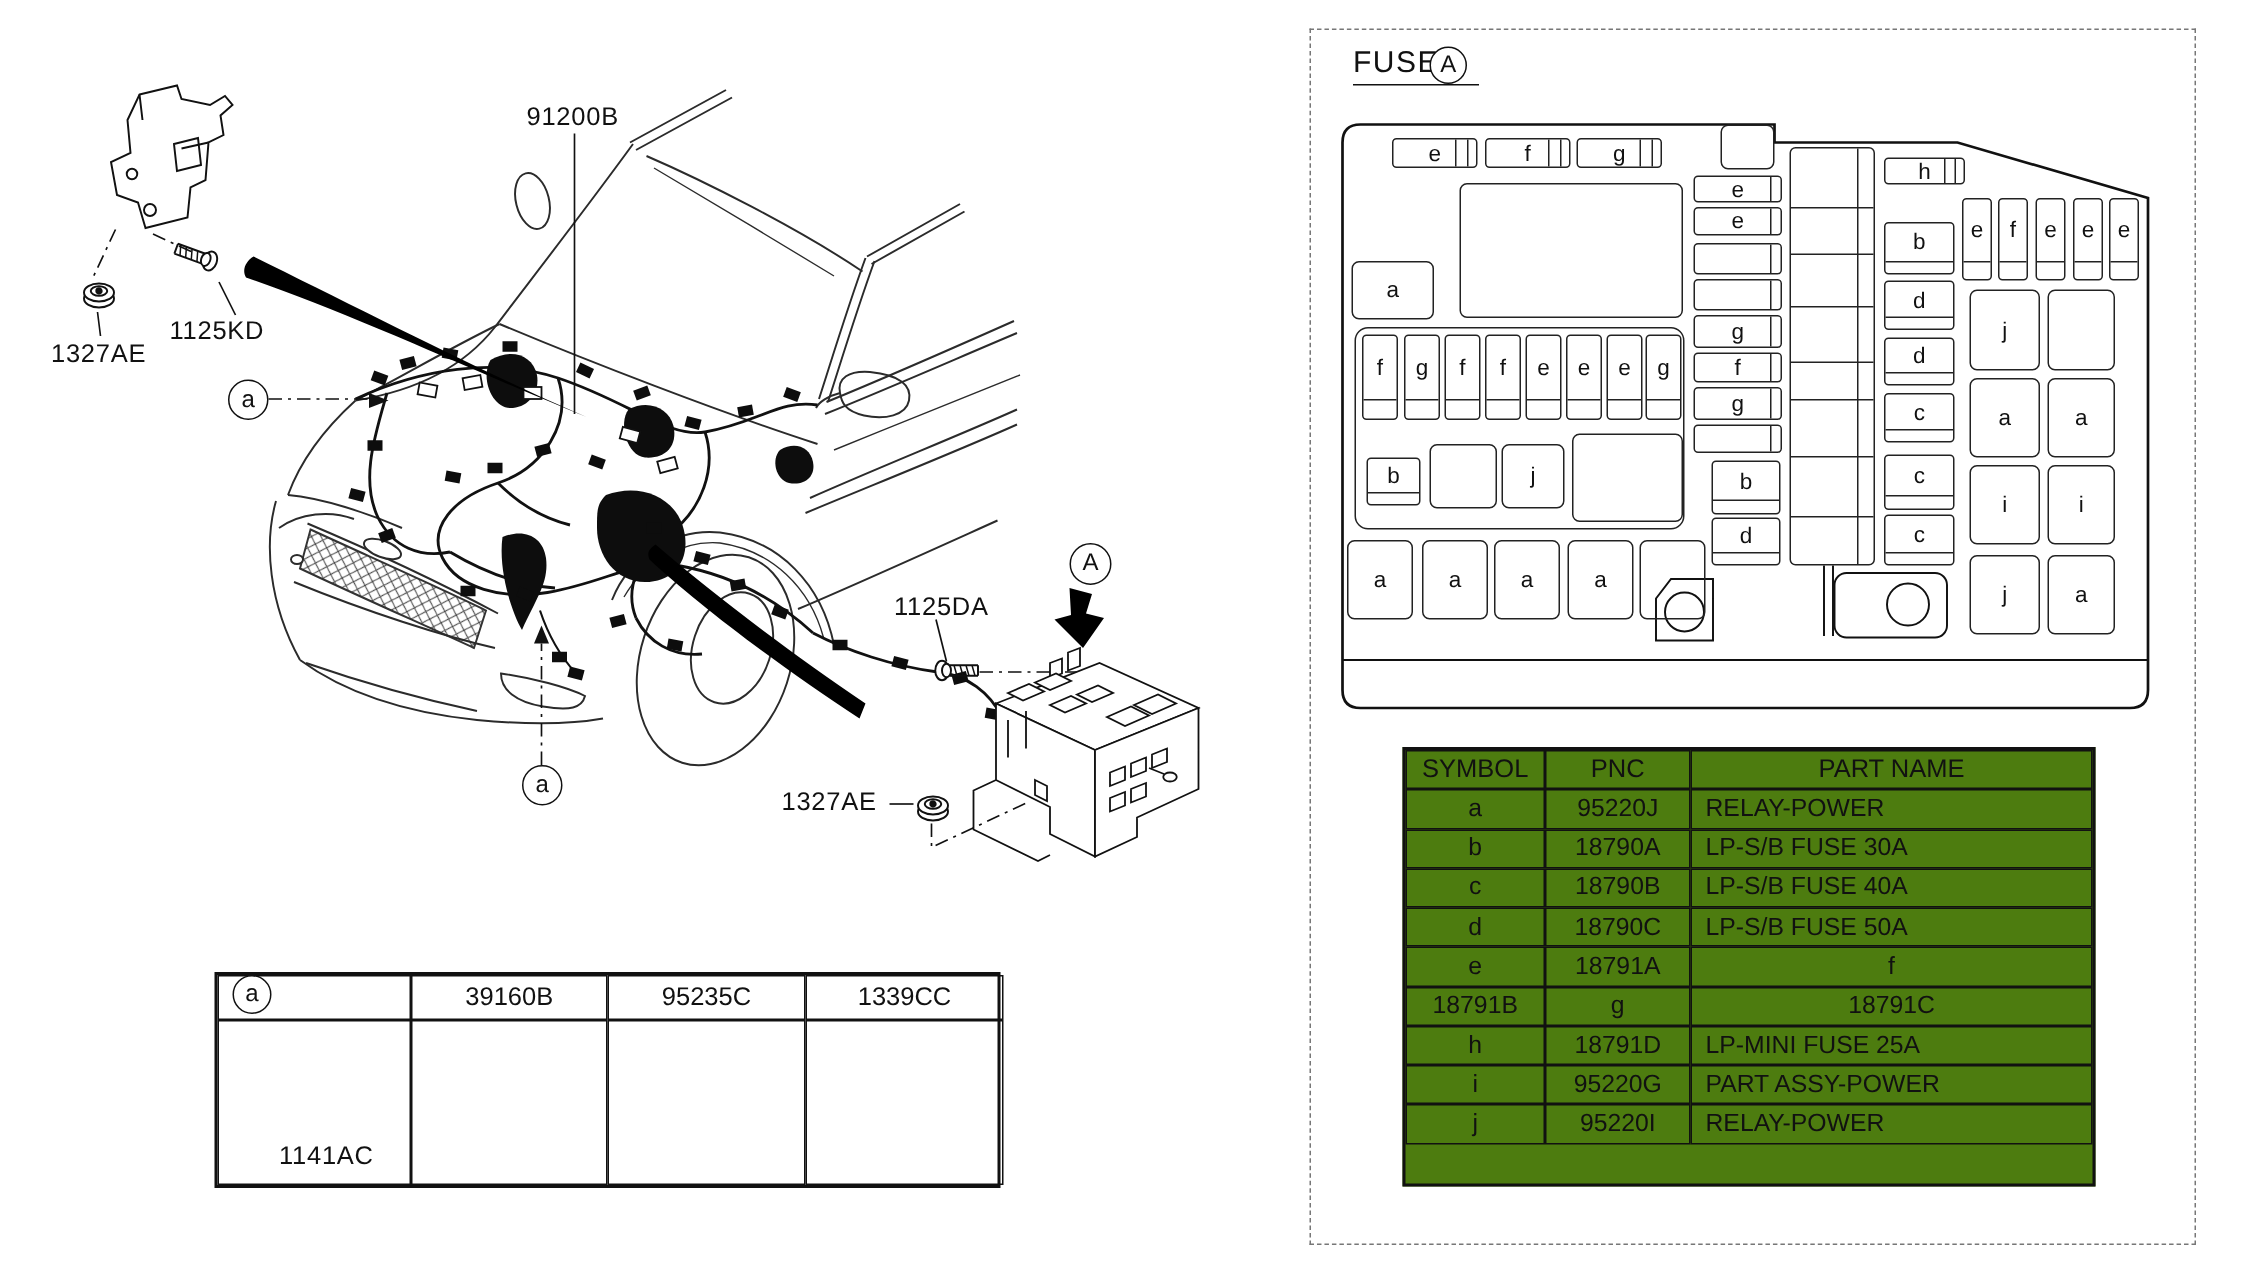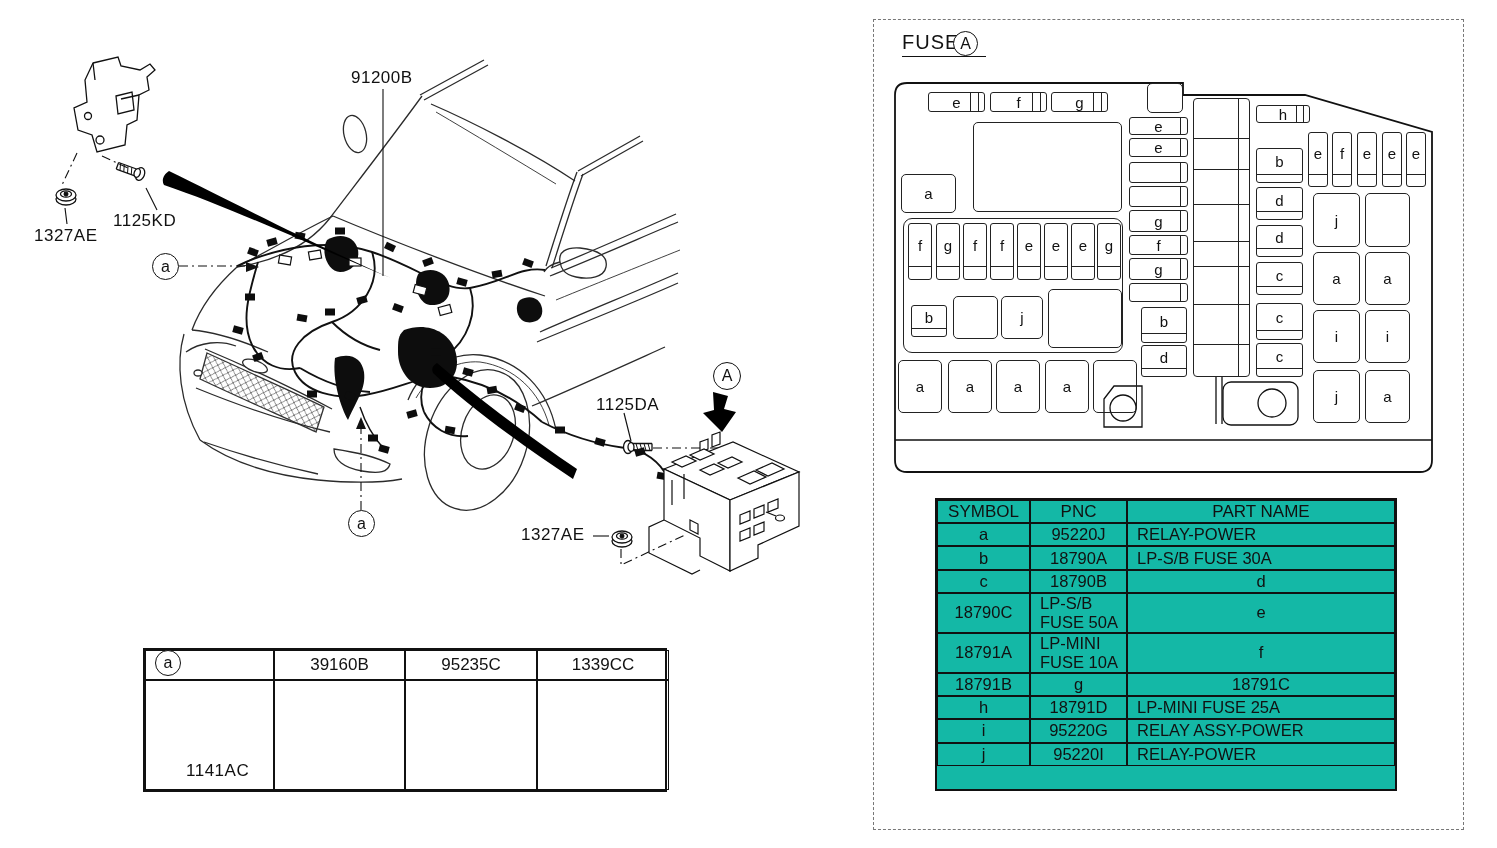--- a/index.html
+++ b/index.html
@@ -17,21 +17,21 @@
   .cell{position:absolute;border:1.5px solid #222;border-radius:3px;box-sizing:border-box;
         display:flex;align-items:center;justify-content:center;font-size:15px;background:transparent;}
   .cell.group{border-radius:9px;}
   .cell.plain{border-radius:5px;}
   .vl{position:absolute;top:0;bottom:0;width:0;border-left:1.3px solid #222;}
   .hl{position:absolute;left:0;right:0;height:0;border-top:1.3px solid #222;}
   .strip{position:absolute;border:1.5px solid #222;border-radius:4px;box-sizing:border-box;}
   
   #symtable{position:absolute;left:935px;top:498px;width:462px;height:293px;z-index:6;
             display:grid;grid-template-columns:93px 97px 1fr;grid-template-rows:repeat(11,1fr);
-            border:2px solid #111;box-sizing:border-box;background:#14b8a6;}
+            border:2px solid #111;box-sizing:border-box;background:#4d7c0f;}
   #symtable div{border:1px solid #111;display:flex;align-items:center;justify-content:center;
                 font-size:16.5px;box-sizing:border-box;}
   #symtable div.pn{justify-content:flex-start;padding-left:9px;}
   #symtable div.hd{font-size:17px;}
   
   #partstable{position:absolute;left:143px;top:648px;width:524px;height:144px;z-index:4;
               display:grid;grid-template-columns:129px 131px 132px 132px;grid-template-rows:30px 1fr;
               border:2px solid #111;box-sizing:border-box;background:#fff;}
   #partstable div{border:1px solid #111;display:flex;align-items:center;justify-content:center;
                   font-size:17px;box-sizing:border-box;}
@@ -250,36 +250,36 @@
       <div class="hd">PNC</div>
       <div class="hd">PART NAME</div>
       <div>a</div>
       <div>95220J</div>
       <div class="pn">RELAY-POWER</div>
       <div>b</div>
       <div>18790A</div>
       <div class="pn">LP-S/B FUSE 30A</div>
       <div>c</div>
       <div>18790B</div>
+      <div class="pn">LP-S/B FUSE 40A</div>
       <div>d</div>
       <div>18790C</div>
       <div class="pn">LP-S/B FUSE 50A</div>
       <div>e</div>
       <div>18791A</div>
-      <div class="pn">LP-MINI FUSE 10A</div>
       <div>f</div>
       <div>18791B</div>
       <div>g</div>
       <div>18791C</div>
       <div>h</div>
       <div>18791D</div>
       <div class="pn">LP-MINI FUSE 25A</div>
       <div>i</div>
       <div>95220G</div>
-      <div class="pn">RELAY ASSY-POWER</div>
+      <div class="pn">PART ASSY-POWER</div>
       <div>j</div>
       <div>95220I</div>
       <div class="pn">RELAY-POWER</div>
     </div>
 
   <div id="partstable">
     <div></div>
     <div>39160B</div>
     <div>95235C</div>
     <div>1339CC</div>

